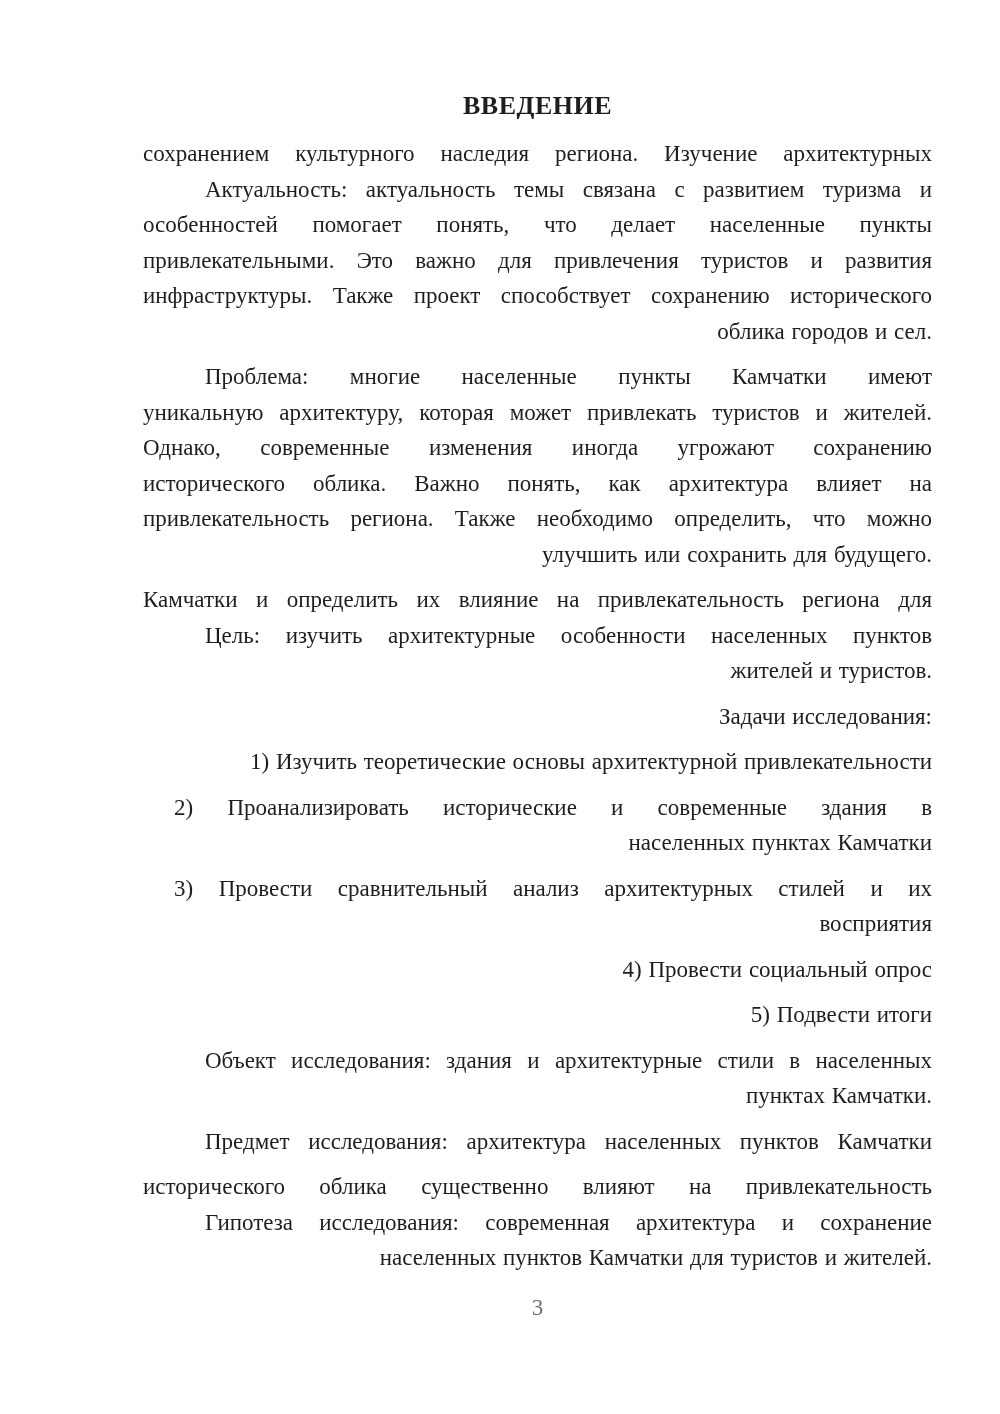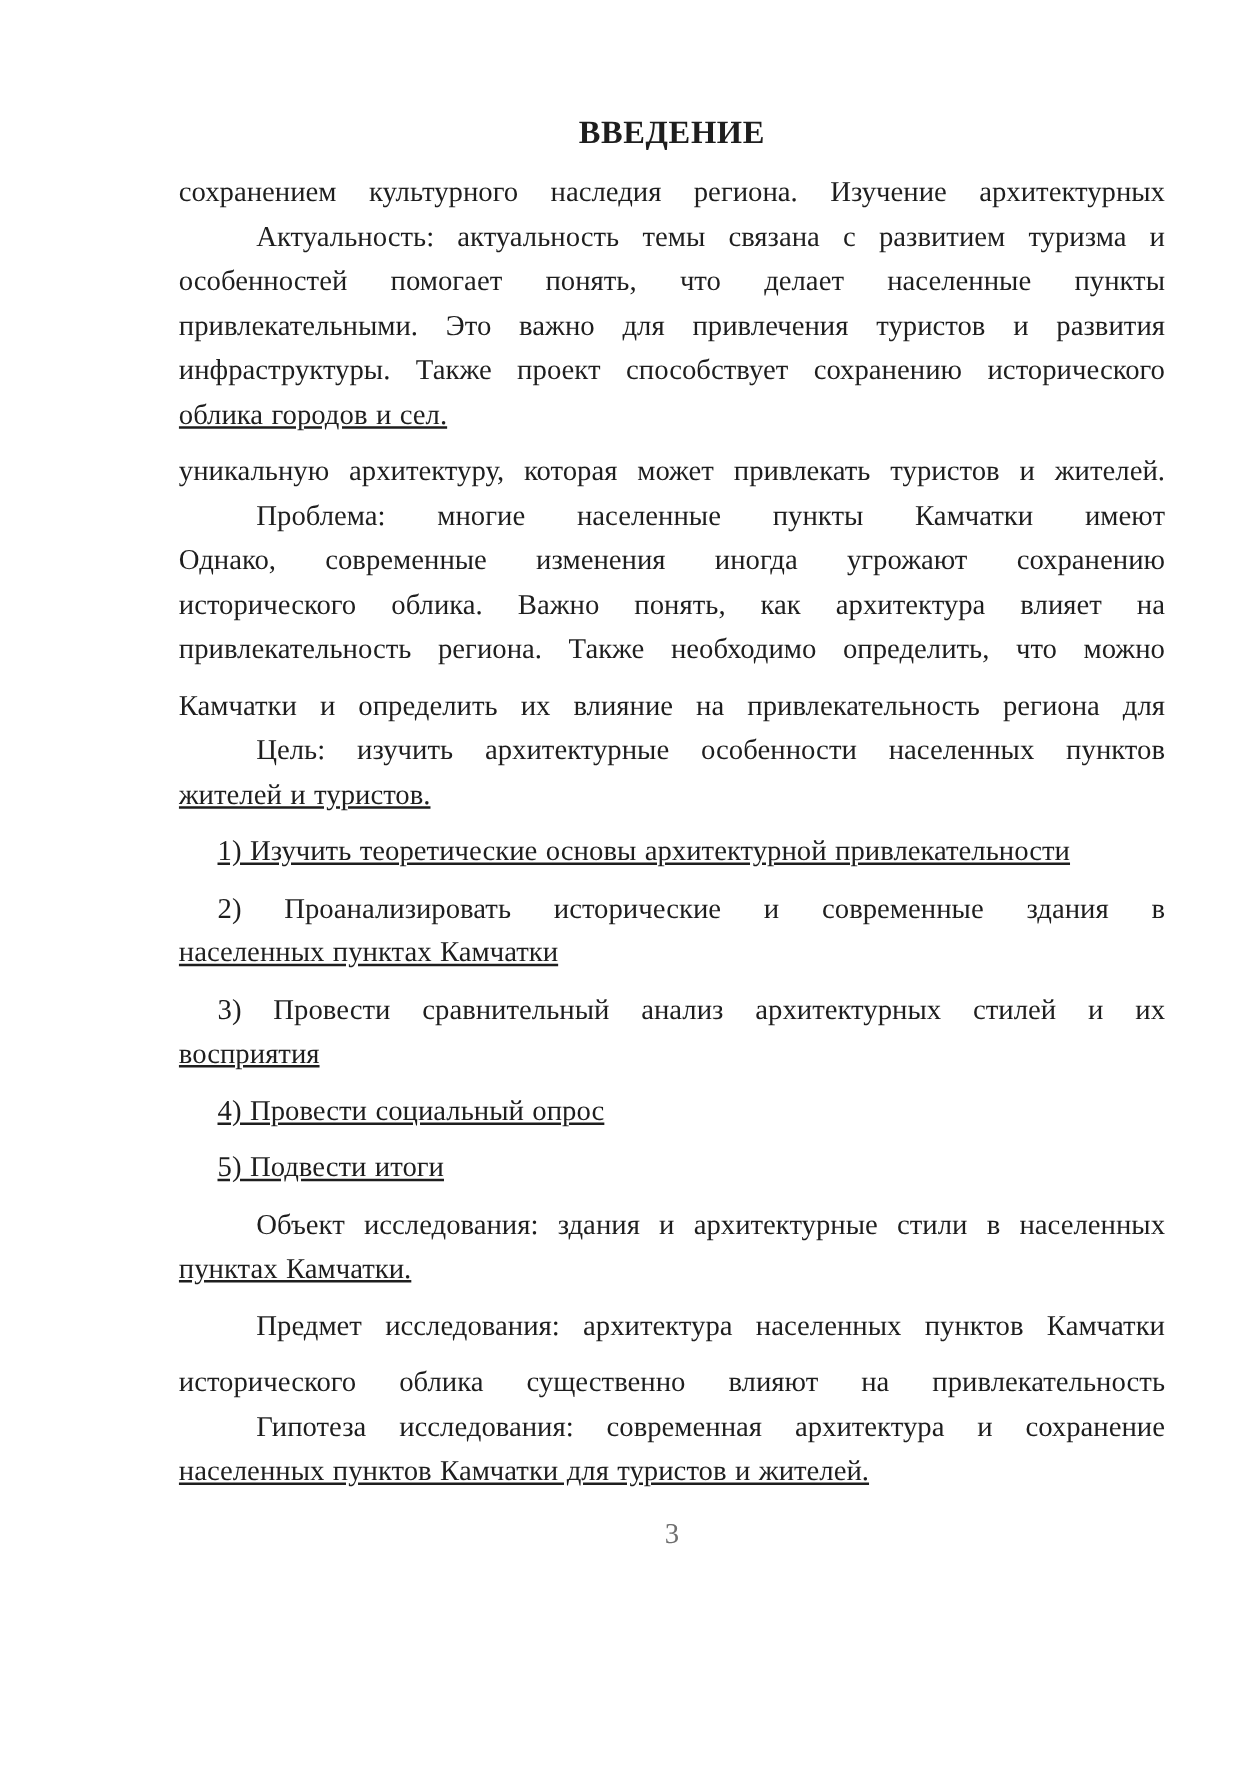--- a/index.html
+++ b/index.html
@@ -30,21 +30,21 @@
   .line {
     font-size: 23px;
     line-height: 35.5px;
     height: 35.5px;
     overflow: hidden;
     text-align: justify;
     word-spacing: 1px;
   }
   
   .line.just::after { content: ""; display: inline-block; width: 100%; height: 0; }
-  .line.last { text-align: left; text-decoration: underline; }
+  .line.last { text-align: right; }
   .first-indent { text-indent: 62px; }
   .first-list { text-indent: 31px; }
   .page-number {
     margin-top: 14px;
     font-size: 23px;
     line-height: 35px;
     text-align: center;
     color: #6f6f6f;
   }
 </style>
@@ -58,30 +58,34 @@
     <div>
         <div class="para">
           <div class="line just">сохранением культурного наследия региона. Изучение архитектурных</div>
           <div class="line just first-indent">Актуальность: актуальность темы связана с развитием туризма и</div>
           <div class="line just">особенностей помогает понять, что делает населенные пункты</div>
           <div class="line just">привлекательными. Это важно для привлечения туристов и развития</div>
           <div class="line just">инфраструктуры. Также проект способствует сохранению исторического</div>
           <div class="line last">облика городов и сел.</div>
         </div>
         <div class="para">
+          <div class="line just first-indent">Проблема: многие населенные пункты Камчатки имеют</div>
           <div class="line just">уникальную архитектуру, которая может привлекать туристов и жителей.</div>
-          <div class="line just first-indent">Проблема: многие населенные пункты Камчатки имеют</div>
           <div class="line just">Однако, современные изменения иногда угрожают сохранению</div>
           <div class="line just">исторического облика. Важно понять, как архитектура влияет на</div>
           <div class="line just">привлекательность региона. Также необходимо определить, что можно</div>
+          <div class="line last">улучшить или сохранить для будущего.</div>
         </div>
         <div class="para">
           <div class="line just">Камчатки и определить их влияние на привлекательность региона для</div>
           <div class="line just first-indent">Цель: изучить архитектурные особенности населенных пунктов</div>
           <div class="line last">жителей и туристов.</div>
+        </div>
+        <div class="para">
+          <div class="line last first-indent">Задачи исследования:</div>
         </div>
         <div class="para">
           <div class="line last first-list">1) Изучить теоретические основы архитектурной привлекательности</div>
         </div>
         <div class="para">
           <div class="line just first-list">2) Проанализировать исторические и современные здания в</div>
           <div class="line last">населенных пунктах Камчатки</div>
         </div>
         <div class="para">
           <div class="line just first-list">3) Провести сравнительный анализ архитектурных стилей и их</div>

